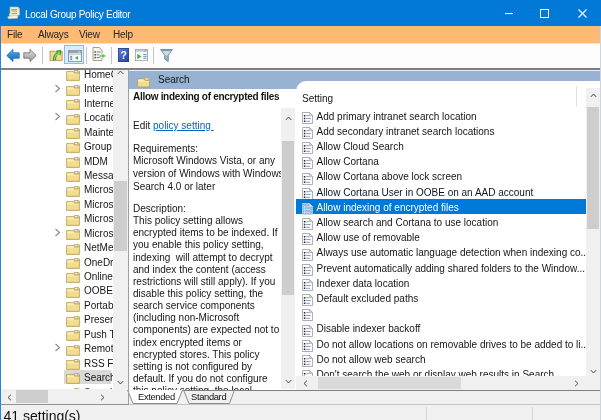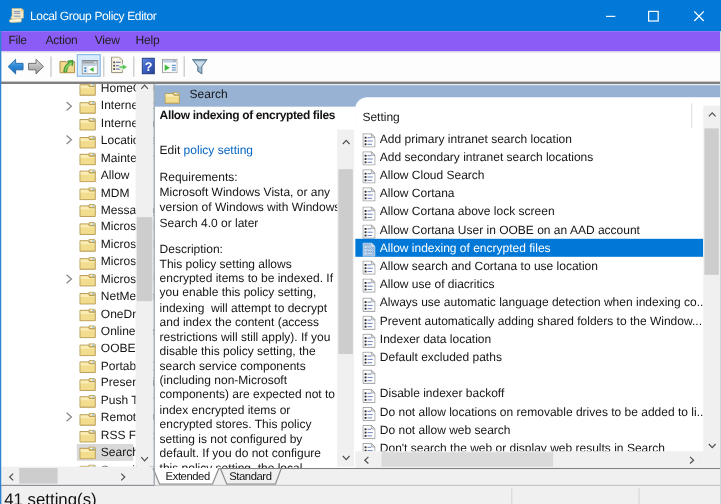--- a/index.html
+++ b/index.html
@@ -1,18 +1,18 @@
 <!DOCTYPE html>
 <html><head><meta charset="utf-8"><style>
 *{margin:0;padding:0;box-sizing:border-box}
 html,body{width:601px;height:420px;overflow:hidden;font-family:"Liberation Sans",sans-serif;background:#f0f0f0;position:relative}
 .abs{position:absolute}
 #titlebar{left:0;top:0;width:601px;height:26px;background:#0278d7}
 #titletext{left:25px;top:0;height:43px;line-height:29.5px;color:#fff;font-size:10px;letter-spacing:-0.3px}
-#menubar{left:0;top:26px;width:601px;height:17px;background:#8b5cf6;border-left:1px solid #2b88d8;border-right:1px solid #2b88d8}
+#menubar{left:0;top:26px;width:601px;height:17px;background:#fdba74;border-left:1px solid #2b88d8;border-right:1px solid #2b88d8}
 .mitem{position:absolute;top:0;height:17px;line-height:18px;font-size:10px;letter-spacing:-0.2px;color:#222}
 #toolbar{left:0;top:43px;width:601px;height:25px;background:#fdfdfd;border-top:1px solid #e6e6e6;border-left:1px solid #2b88d8;border-right:1px solid #2b88d8}
 .tsep{position:absolute;top:3px;height:17px;width:1px;background:#c5c5c5}
 #sep{left:0;top:68px;width:601px;height:1.5px;background:#808080}
 #treepane{left:1px;top:69.5px;width:127px;height:319.5px;background:#fff;overflow:hidden}
 .trow{position:relative;height:14.45px}
 .trow .chev{position:absolute;left:53px;top:3px}
 .trow .fold{position:absolute;left:65px;top:1.2px}
 .trow .tx{position:absolute;left:83px;top:1.8px;height:14.45px;line-height:14.8px;font-size:10px;color:#151515;white-space:nowrap}
 .selgray{position:absolute;left:63px;top:0.5px;width:47px;height:13.8px;background:#d9d9d9}
@@ -46,21 +46,21 @@
 <div class="abs" id="titletext">Local Group Policy Editor</div>
 <svg class="abs" style="left:505px;top:12.5px" width="8" height="2">
     <rect width="8" height="1.1" fill="#fff"></rect>
   </svg>
 <div class="abs" style="left:540px;top:8.5px;width:9px;height:9px;border:1.1px solid #fff"></div>
 <svg class="abs" style="left:578px;top:8.5px" width="9" height="9" viewBox="0 0 9 9">
     <path d="M0.5,0.5 L8.5,8.5 M8.5,0.5 L0.5,8.5" stroke="#fff" stroke-width="1.1"></path>
   </svg>
 <div class="abs" id="menubar">
  <span class="mitem" style="left:6px">File</span>
- <span class="mitem" style="left:37px">Action</span>
+ <span class="mitem" style="left:37px">Always</span>
  <span class="mitem" style="left:78px">View</span>
  <span class="mitem" style="left:112px">Help</span>
 </div>
 <div class="abs" id="toolbar">
  <svg class="abs" style="left:4.5px;top:3.5px" width="14" height="15" viewBox="0 0 14 15">
   <defs>
         <linearGradient id="bag" x1="0" y1="0" x2="0" y2="1">
    <stop offset="0" stop-color="#7cc0f0"></stop>
           <stop offset="0.45" stop-color="#2e8ad8"></stop>
           <stop offset="1" stop-color="#1a6ab8"></stop>
@@ -206,21 +206,21 @@
       </div>
       <div class="trow">
         <span class="fold"><svg width="14" height="11" viewBox="0 0 14 11">
             <path d="M8.2,0.5 L12.8,0.5 L13.5,1.2 L13.5,3 L8,3 Z" fill="#e9d189" stroke="#b69a55" stroke-width="0.7"></path>
             <rect x="9.3" y="1.2" width="3.3" height="1" fill="#fdfbee"></rect>
             <rect x="11" y="1.2" width="1.6" height="1" fill="#7ab8e8"></rect>
             <path d="M0.6,1.6 L7.6,1.6 L8.6,3.2 L13.4,3.2 L13.4,10.4 L0.6,10.4 Z" fill="#f2dd8f" stroke="#b69a55" stroke-width="0.8"></path>
             <path d="M1.2,2.2 L7.3,2.2 L8.3,3.8 L12.8,3.8 L12.8,4.6 L1.2,4.6 Z" fill="#f9ecb4"></path>
             <path d="M0.9,9.9 L13.1,9.9 L13.1,10.2 L0.9,10.2 Z" fill="#cdab5e"></path>
           </svg></span>
-        <span class="tx">Allow</span>
+        <span class="tx">Group</span>
       </div>
       <div class="trow">
         <span class="fold"><svg width="14" height="11" viewBox="0 0 14 11">
             <path d="M8.2,0.5 L12.8,0.5 L13.5,1.2 L13.5,3 L8,3 Z" fill="#e9d189" stroke="#b69a55" stroke-width="0.7"></path>
             <rect x="9.3" y="1.2" width="3.3" height="1" fill="#fdfbee"></rect>
             <rect x="11" y="1.2" width="1.6" height="1" fill="#7ab8e8"></rect>
             <path d="M0.6,1.6 L7.6,1.6 L8.6,3.2 L13.4,3.2 L13.4,10.4 L0.6,10.4 Z" fill="#f2dd8f" stroke="#b69a55" stroke-width="0.8"></path>
             <path d="M1.2,2.2 L7.3,2.2 L8.3,3.8 L12.8,3.8 L12.8,4.6 L1.2,4.6 Z" fill="#f9ecb4"></path>
             <path d="M0.9,9.9 L13.1,9.9 L13.1,10.2 L0.9,10.2 Z" fill="#cdab5e"></path>
           </svg></span>
@@ -436,21 +436,21 @@
       <rect x="9.3" y="1.2" width="3.3" height="1" fill="#fdfbee"></rect>
       <rect x="11" y="1.2" width="1.6" height="1" fill="#7ab8e8"></rect>
       <path d="M0.6,1.6 L7.6,1.6 L8.6,3.2 L13.4,3.2 L13.4,10.4 L0.6,10.4 Z" fill="#f2dd8f" stroke="#b69a55" stroke-width="0.8"></path>
       <path d="M1.2,2.2 L7.3,2.2 L8.3,3.8 L12.8,3.8 L12.8,4.6 L1.2,4.6 Z" fill="#f9ecb4"></path>
       <path d="M0.9,9.9 L13.1,9.9 L13.1,10.2 L0.9,10.2 Z" fill="#cdab5e"></path>
     </svg></span>
 <div class="abs" style="left:158px;top:74px;font-size:10px;color:#151515">Search</div>
 
 <div class="abs" id="midpane">
  <div class="mtext" style="top:2px;font-weight:bold;letter-spacing:-0.3px">Allow indexing of encrypted files</div>
- <div class="mtext" style="top:31.5px">Edit <span style="color:#0563c1;">policy setting&nbsp;</span></div>
+ <div class="mtext" style="top:31.5px">Edit <span style="color:#0563c1;text-decoration:underline">policy setting&nbsp;</span></div>
  <div class="mtext" style="top:54.2px;line-height:12.7px">Requirements:<br>Microsoft Windows Vista, or any<br>version of Windows with Windows<br>Search 4.0 or later</div>
  <div class="mtext" style="top:114.4px;line-height:12.15px">Description:<br>This policy setting allows<br>encrypted items to be indexed. If<br>you enable this policy setting,<br>indexing&nbsp; will attempt to decrypt<br>and index the content (access<br>restrictions will still apply). If you<br>disable this policy setting, the<br>search service components<br>(including non-Microsoft<br>components) are expected not to<br>index encrypted items or<br>encrypted stores. This policy<br>setting is not configured by<br>default. If you do not configure<br>this policy setting, the local</div>
  <div class="abs sbar" style="left:152px;top:19.5px;width:14px;height:280.5px">
   <svg class="abs" style="left:3.5px;top:7.5px" width="7" height="5" viewBox="0 0 7 5">
         <path d="M0.7,4 L3.5,1 L6.3,4" stroke="#505050" stroke-width="1" fill="none"></path>
       </svg>
   <div class="thumb" style="left:1px;top:33px;width:12px;height:154px"></div>
   <svg class="abs" style="left:3.5px;top:271px" width="7" height="5" viewBox="0 0 7 5">
         <path d="M0.7,1 L3.5,4 L6.3,1" stroke="#505050" stroke-width="1" fill="none"></path>
       </svg>
@@ -575,21 +575,21 @@
         <span class="lic"><svg width="11" height="12" viewBox="0 0 12 13">
             <path d="M0.5,0.5 L8.2,0.5 L11.5,3.8 L11.5,12.5 L0.5,12.5 Z" fill="#fff" stroke="#8f9396" stroke-width="0.8"></path>
             <path d="M8.2,0.5 L8.2,3.8 L11.5,3.8 Z" fill="#e0e0e0" stroke="#8f9396" stroke-width="0.6"></path>
             <rect x="2" y="3.2" width="1.7" height="1.7" fill="#2a2a2a"></rect>
             <rect x="4.6" y="3.6" width="3.2" height="0.9" fill="#6d83bd"></rect>
             <rect x="2" y="6.2" width="1.7" height="1.7" fill="#2a2a2a"></rect>
             <rect x="4.6" y="6.6" width="4.8" height="0.9" fill="#6d83bd"></rect>
             <rect x="2" y="9.2" width="1.7" height="1.7" fill="#2a2a2a"></rect>
             <rect x="4.6" y="9.6" width="4.2" height="0.9" fill="#6d83bd"></rect>
           </svg></span>
-        <span class="ltx">Allow use of diacritics</span>
+        <span class="ltx">Allow use of removable</span>
       </div>
       <div class="lrow">
         <span class="lic"><svg width="11" height="12" viewBox="0 0 12 13">
             <path d="M0.5,0.5 L8.2,0.5 L11.5,3.8 L11.5,12.5 L0.5,12.5 Z" fill="#fff" stroke="#8f9396" stroke-width="0.8"></path>
             <path d="M8.2,0.5 L8.2,3.8 L11.5,3.8 Z" fill="#e0e0e0" stroke="#8f9396" stroke-width="0.6"></path>
             <rect x="2" y="3.2" width="1.7" height="1.7" fill="#2a2a2a"></rect>
             <rect x="4.6" y="3.6" width="3.2" height="0.9" fill="#6d83bd"></rect>
             <rect x="2" y="6.2" width="1.7" height="1.7" fill="#2a2a2a"></rect>
             <rect x="4.6" y="6.6" width="4.8" height="0.9" fill="#6d83bd"></rect>
             <rect x="2" y="9.2" width="1.7" height="1.7" fill="#2a2a2a"></rect>

